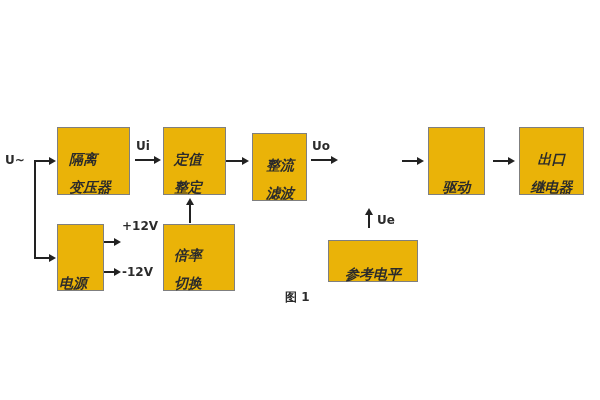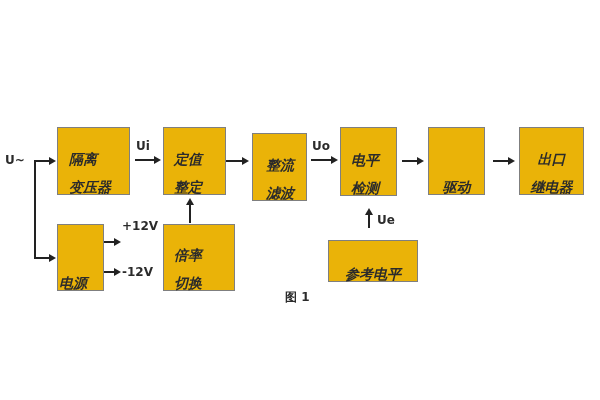--- a/index.html
+++ b/index.html
@@ -83,24 +83,20 @@
       <span>变压器</span>
     </div>
     <div class="box left" style="left: 163px; top: 127px; width: 63px; height: 68px; padding-left: 10px;">
       <span>定值</span>
       <span>整定</span>
     </div>
     <div class="box left" style="left: 252px; top: 127px; width: 55px; height: 68px; padding-left: 13px; margin-top: 6px;">
       <span>整流</span>
       <span>滤波</span>
     </div>
-    <div class="box left" style="left: 340px; top: 127px; width: 57px; height: 69px; padding-left: 10px;">
-      <span>电平</span>
-      <span>检测</span>
-    </div>
     <div class="box center" style="left: 428px; top: 127px; width: 57px; height: 68px; padding-left: 0px;">
       <span>驱动</span>
     </div>
     <div class="box center" style="left: 519px; top: 127px; width: 65px; height: 68px; padding-left: 0px;">
       <span>出口</span>
       <span>继电器</span>
     </div>
     <div class="box left" style="left: 57px; top: 224px; width: 47px; height: 67px; padding-left: 1px;">
       <span>电源</span>
     </div>

